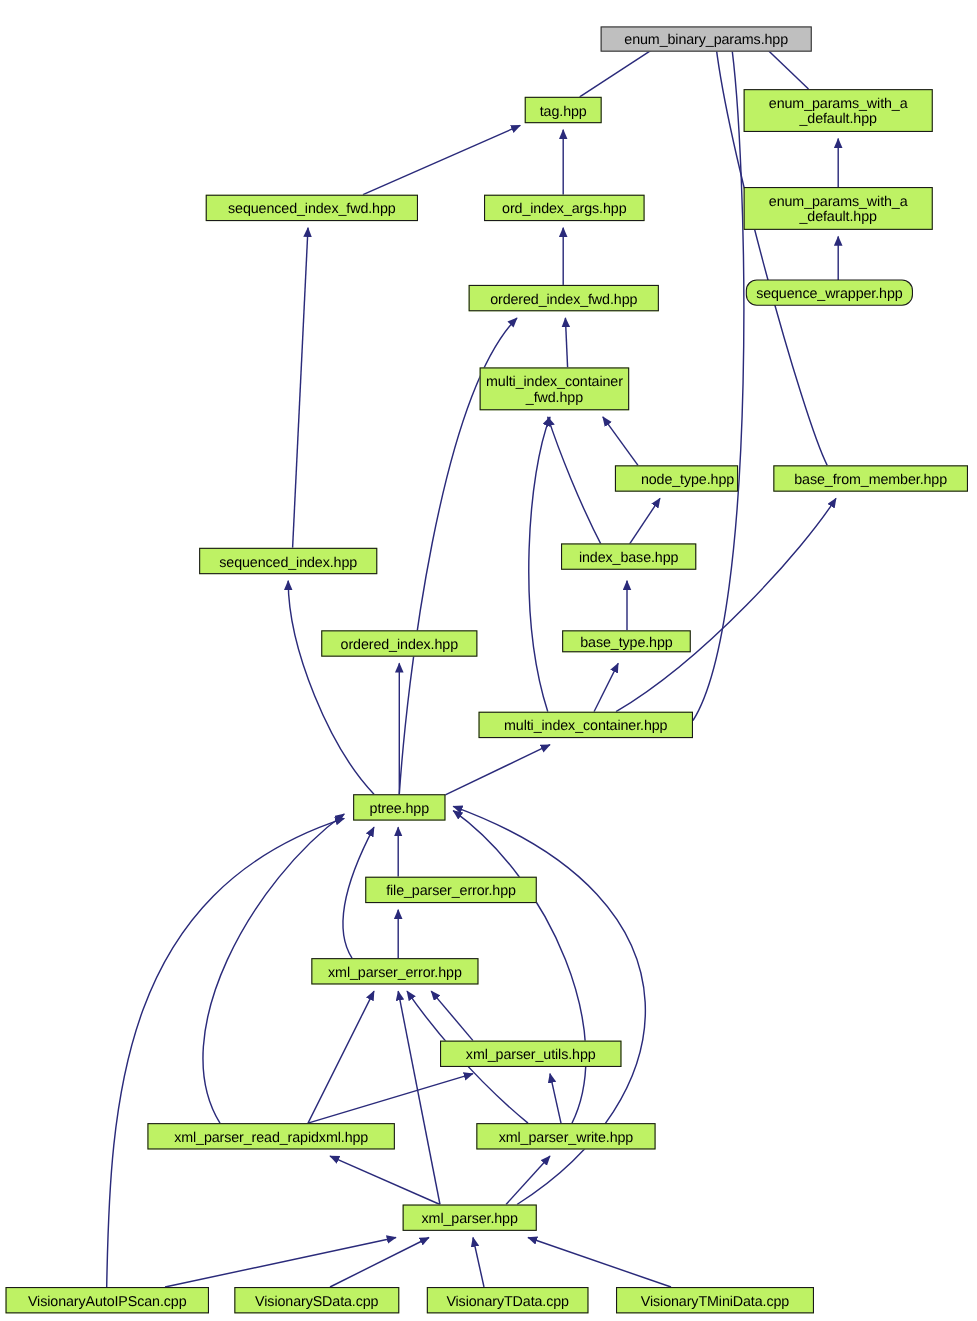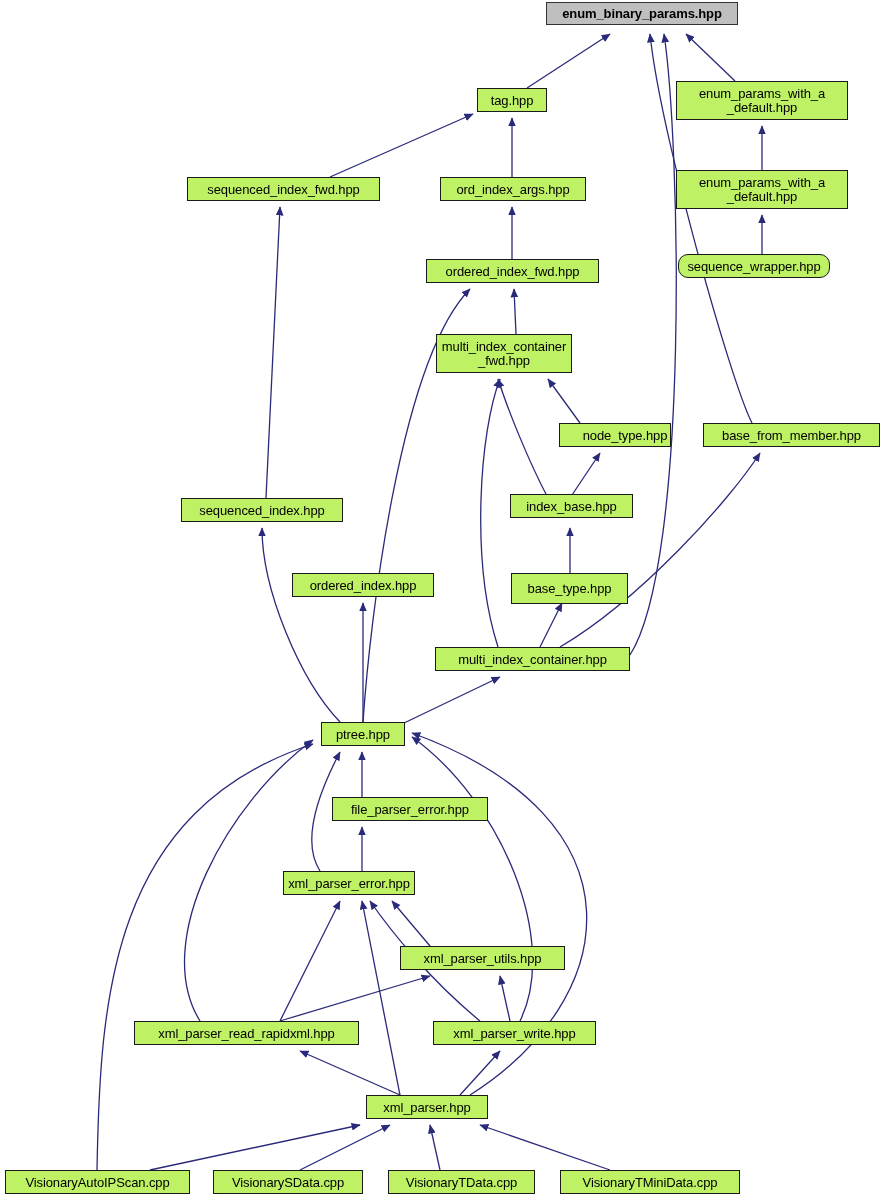--- a/index.html
+++ b/index.html
@@ -93,42 +93,42 @@
         <path d="M 510,1021 L 500,976" fill="none" stroke="#2a2a7a" stroke-width="1.3" marker-end="url(#arrowhead)"></path>
         <path d="M 400,1095 L 300,1051" fill="none" stroke="#2a2a7a" stroke-width="1.3" marker-end="url(#arrowhead)"></path>
         <path d="M 460,1095 L 500,1051" fill="none" stroke="#2a2a7a" stroke-width="1.3" marker-end="url(#arrowhead)"></path>
         <path d="M 150,1170 L 360,1125" fill="none" stroke="#2a2a7a" stroke-width="1.3" marker-end="url(#arrowhead)"></path>
         <path d="M 300,1170 L 390,1125" fill="none" stroke="#2a2a7a" stroke-width="1.3" marker-end="url(#arrowhead)"></path>
         <path d="M 440,1170 L 430,1125" fill="none" stroke="#2a2a7a" stroke-width="1.3" marker-end="url(#arrowhead)"></path>
         <path d="M 610,1170 L 480,1125" fill="none" stroke="#2a2a7a" stroke-width="1.3" marker-end="url(#arrowhead)"></path>
       </g>
   </svg>
   <div id="node-layer">
-      <div class="node highlight" style="left: 546px; top: 2px; width: 192px; height: 23px; font-weight: bold;">enum_binary_params.hpp</div>
+      <div class="node highlight" style="left: 546px; top: 24px; width: 192px; height: 23px;">enum_binary_params.hpp</div>
       <div class="node" style="left: 477px; top: 88px; width: 70px; height: 24px;">tag.hpp</div>
       <div class="node two-line" style="left: 676px; top: 81px; width: 172px; height: 39px;">enum_params_with_a
 _default.hpp</div>
       <div class="node" style="left: 187px; top: 177px; width: 193px; height: 24px;">sequenced_index_fwd.hpp</div>
       <div class="node" style="left: 440px; top: 177px; width: 146px; height: 24px;">ord_index_args.hpp</div>
       <div class="node two-line" style="left: 676px; top: 170px; width: 172px; height: 39px;">enum_params_with_a
 _default.hpp</div>
       <div class="node" style="left: 426px; top: 259px; width: 173px; height: 24px;">ordered_index_fwd.hpp</div>
       <div class="node" style="left: 678px; top: 254px; width: 152px; height: 24px; border-radius: 10px;">sequence_wrapper.hpp</div>
       <div class="node two-line" style="left: 436px; top: 334px; width: 136px; height: 39px;">multi_index_container
 _fwd.hpp</div>
       <div class="node" style="left: 559px; top: 423px; width: 112px; height: 24px; padding-left: 20px;">node_type.hpp</div>
       <div class="node" style="left: 703px; top: 423px; width: 177px; height: 24px;">base_from_member.hpp</div>
       <div class="node" style="left: 181px; top: 498px; width: 162px; height: 24px;">sequenced_index.hpp</div>
       <div class="node" style="left: 510px; top: 494px; width: 123px; height: 24px;">index_base.hpp</div>
       <div class="node" style="left: 292px; top: 573px; width: 142px; height: 24px;">ordered_index.hpp</div>
-      <div class="node" style="left: 511px; top: 573px; width: 117px; height: 31px;">base_type.hpp</div>
+      <div class="node" style="left: 511px; top: 573px; width: 117px; height: 20px;">base_type.hpp</div>
       <div class="node" style="left: 435px; top: 647px; width: 195px; height: 24px;">multi_index_container.hpp</div>
       <div class="node" style="left: 321px; top: 722px; width: 84px; height: 24px;">ptree.hpp</div>
       <div class="node" style="left: 284px; top: 797px; width: 156px; height: 24px; margin-left: 48px;">file_parser_error.hpp</div>
-      <div class="node" style="left: 283px; top: 871px; width: 132px; height: 24px;">xml_parser_error.hpp</div>
+      <div class="node" style="left: 283px; top: 871px; width: 152px; height: 24px;">xml_parser_error.hpp</div>
       <div class="node" style="left: 400px; top: 946px; width: 165px; height: 24px;">xml_parser_utils.hpp</div>
       <div class="node" style="left: 134px; top: 1021px; width: 225px; height: 24px;">xml_parser_read_rapidxml.hpp</div>
       <div class="node" style="left: 433px; top: 1021px; width: 163px; height: 24px;">xml_parser_write.hpp</div>
       <div class="node" style="left: 366px; top: 1095px; width: 122px; height: 24px;">xml_parser.hpp</div>
       <div class="node" style="left: 5px; top: 1170px; width: 185px; height: 24px;">VisionaryAutoIPScan.cpp</div>
       <div class="node" style="left: 213px; top: 1170px; width: 150px; height: 24px;">VisionarySData.cpp</div>
       <div class="node" style="left: 388px; top: 1170px; width: 147px; height: 24px;">VisionaryTData.cpp</div>
       <div class="node" style="left: 560px; top: 1170px; width: 180px; height: 24px;">VisionaryTMiniData.cpp</div>
     </div>
 </div>

